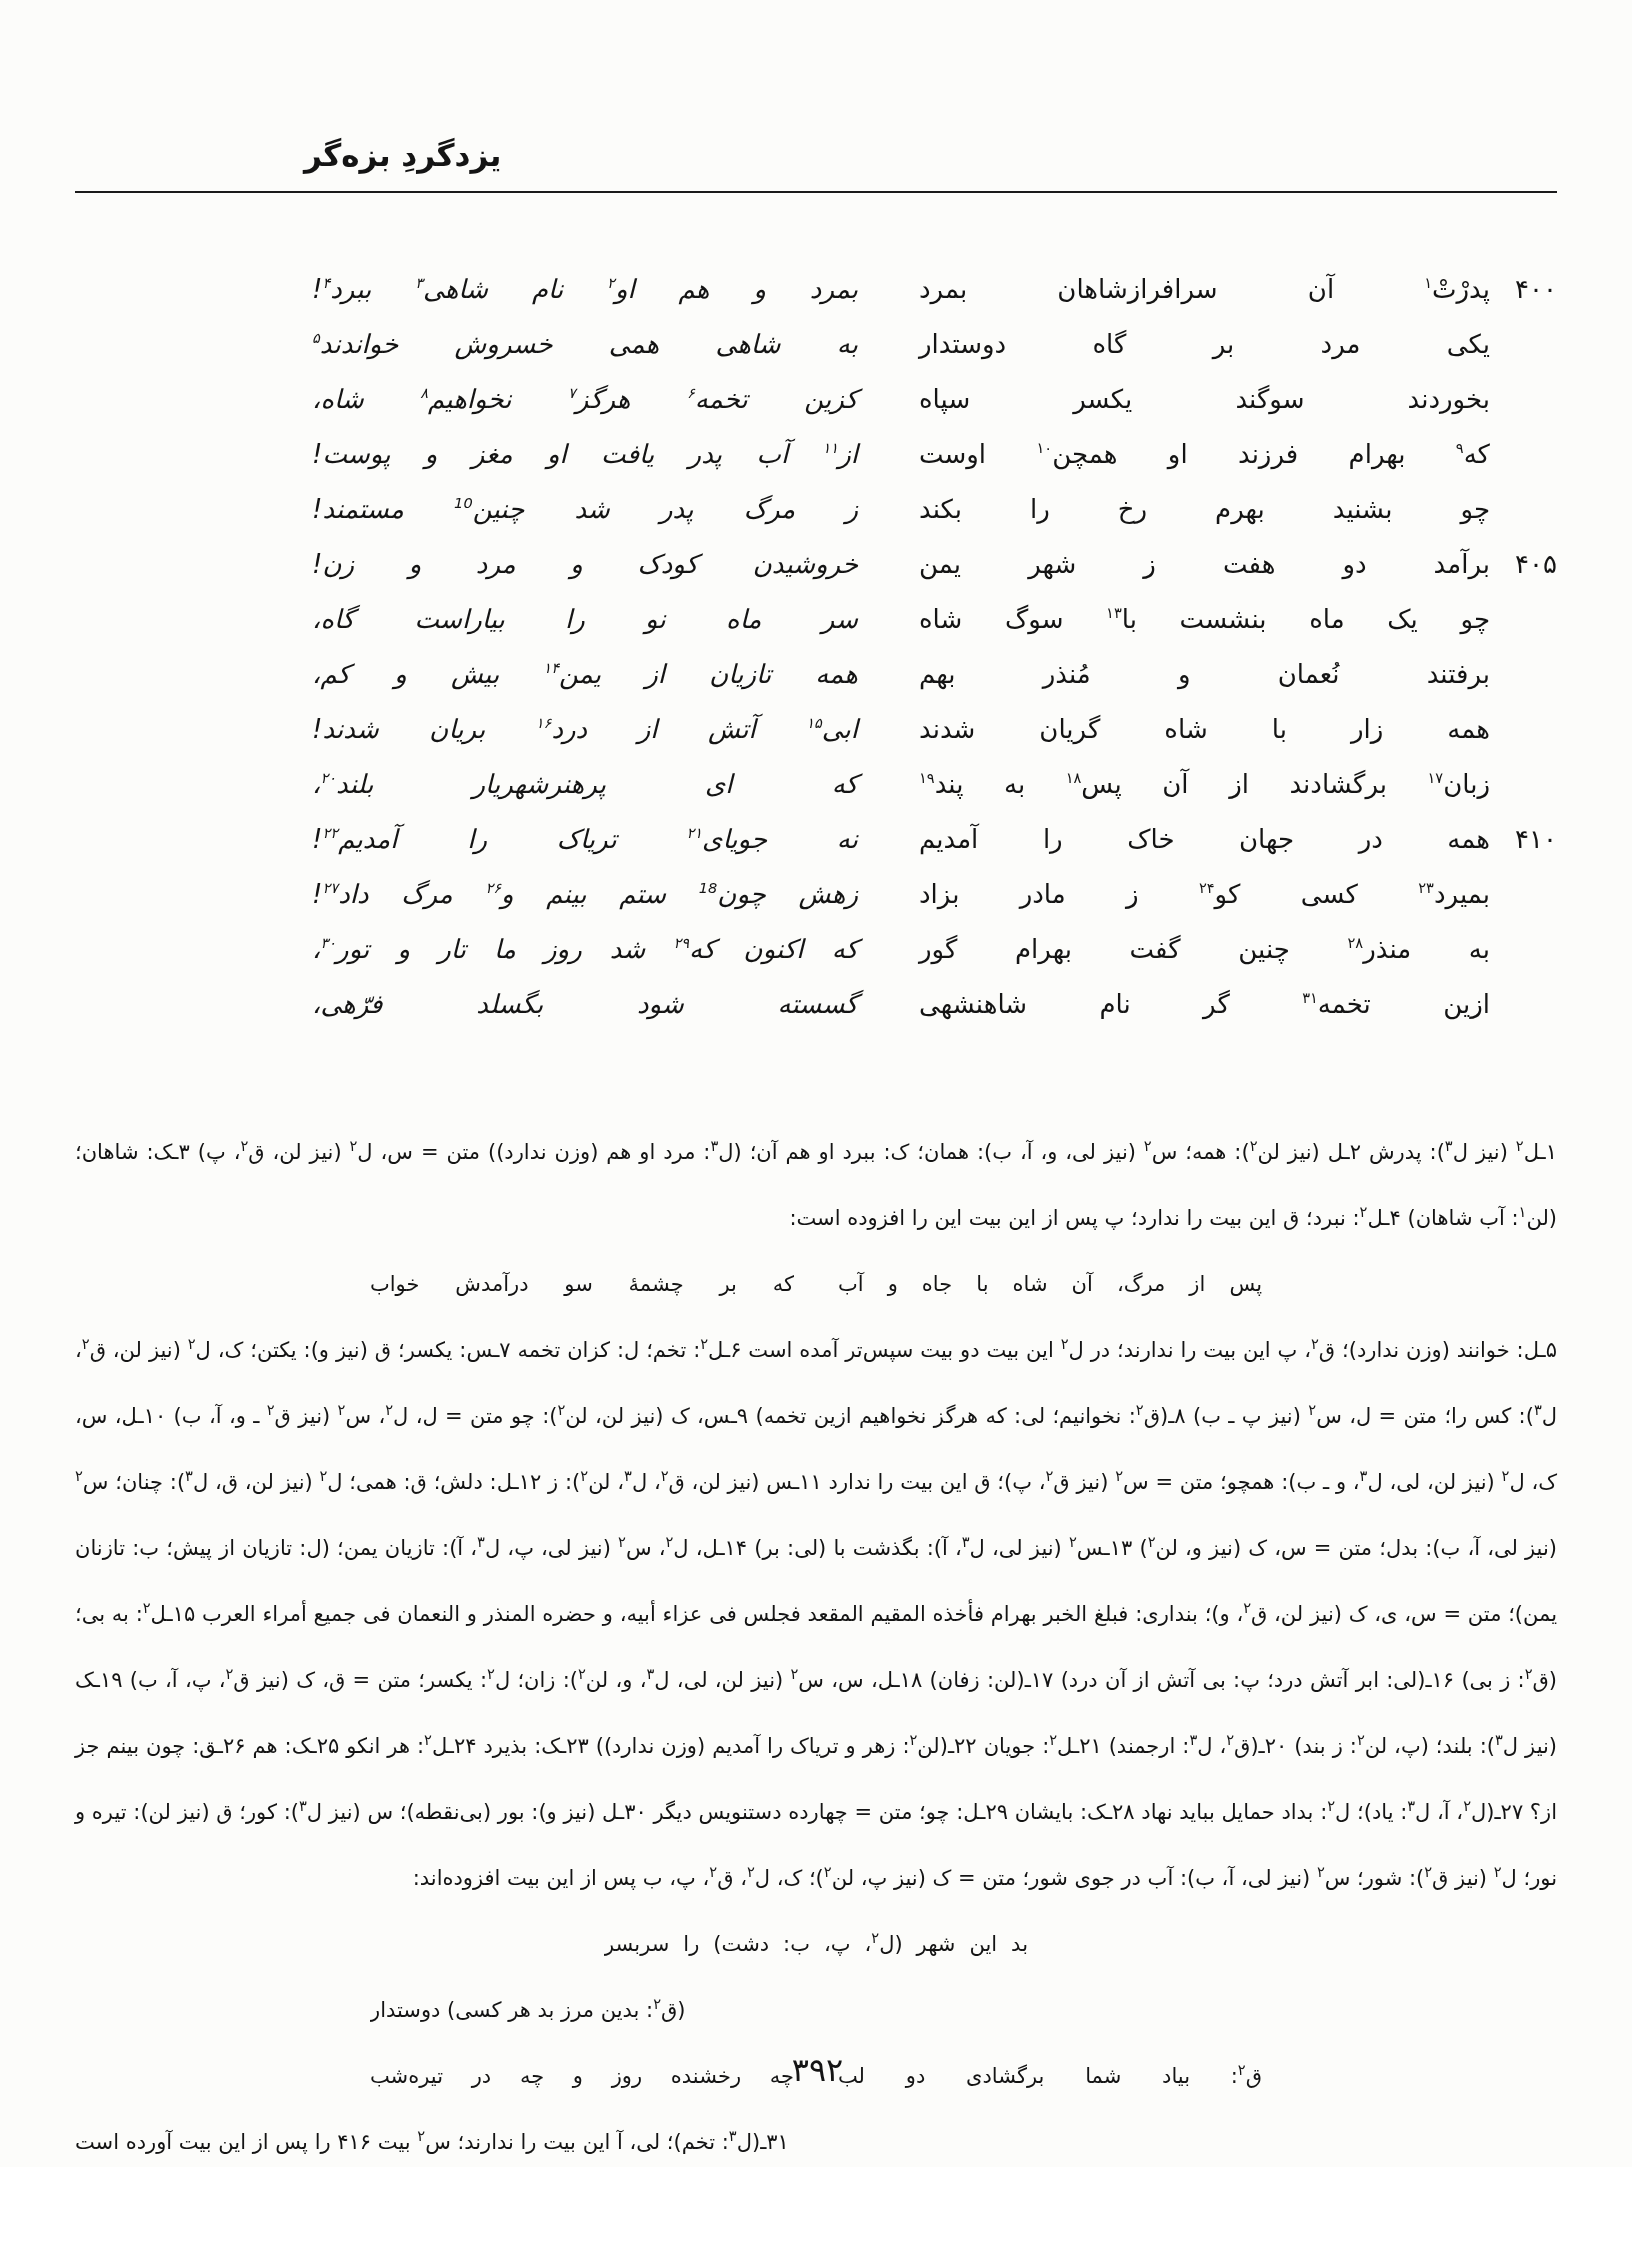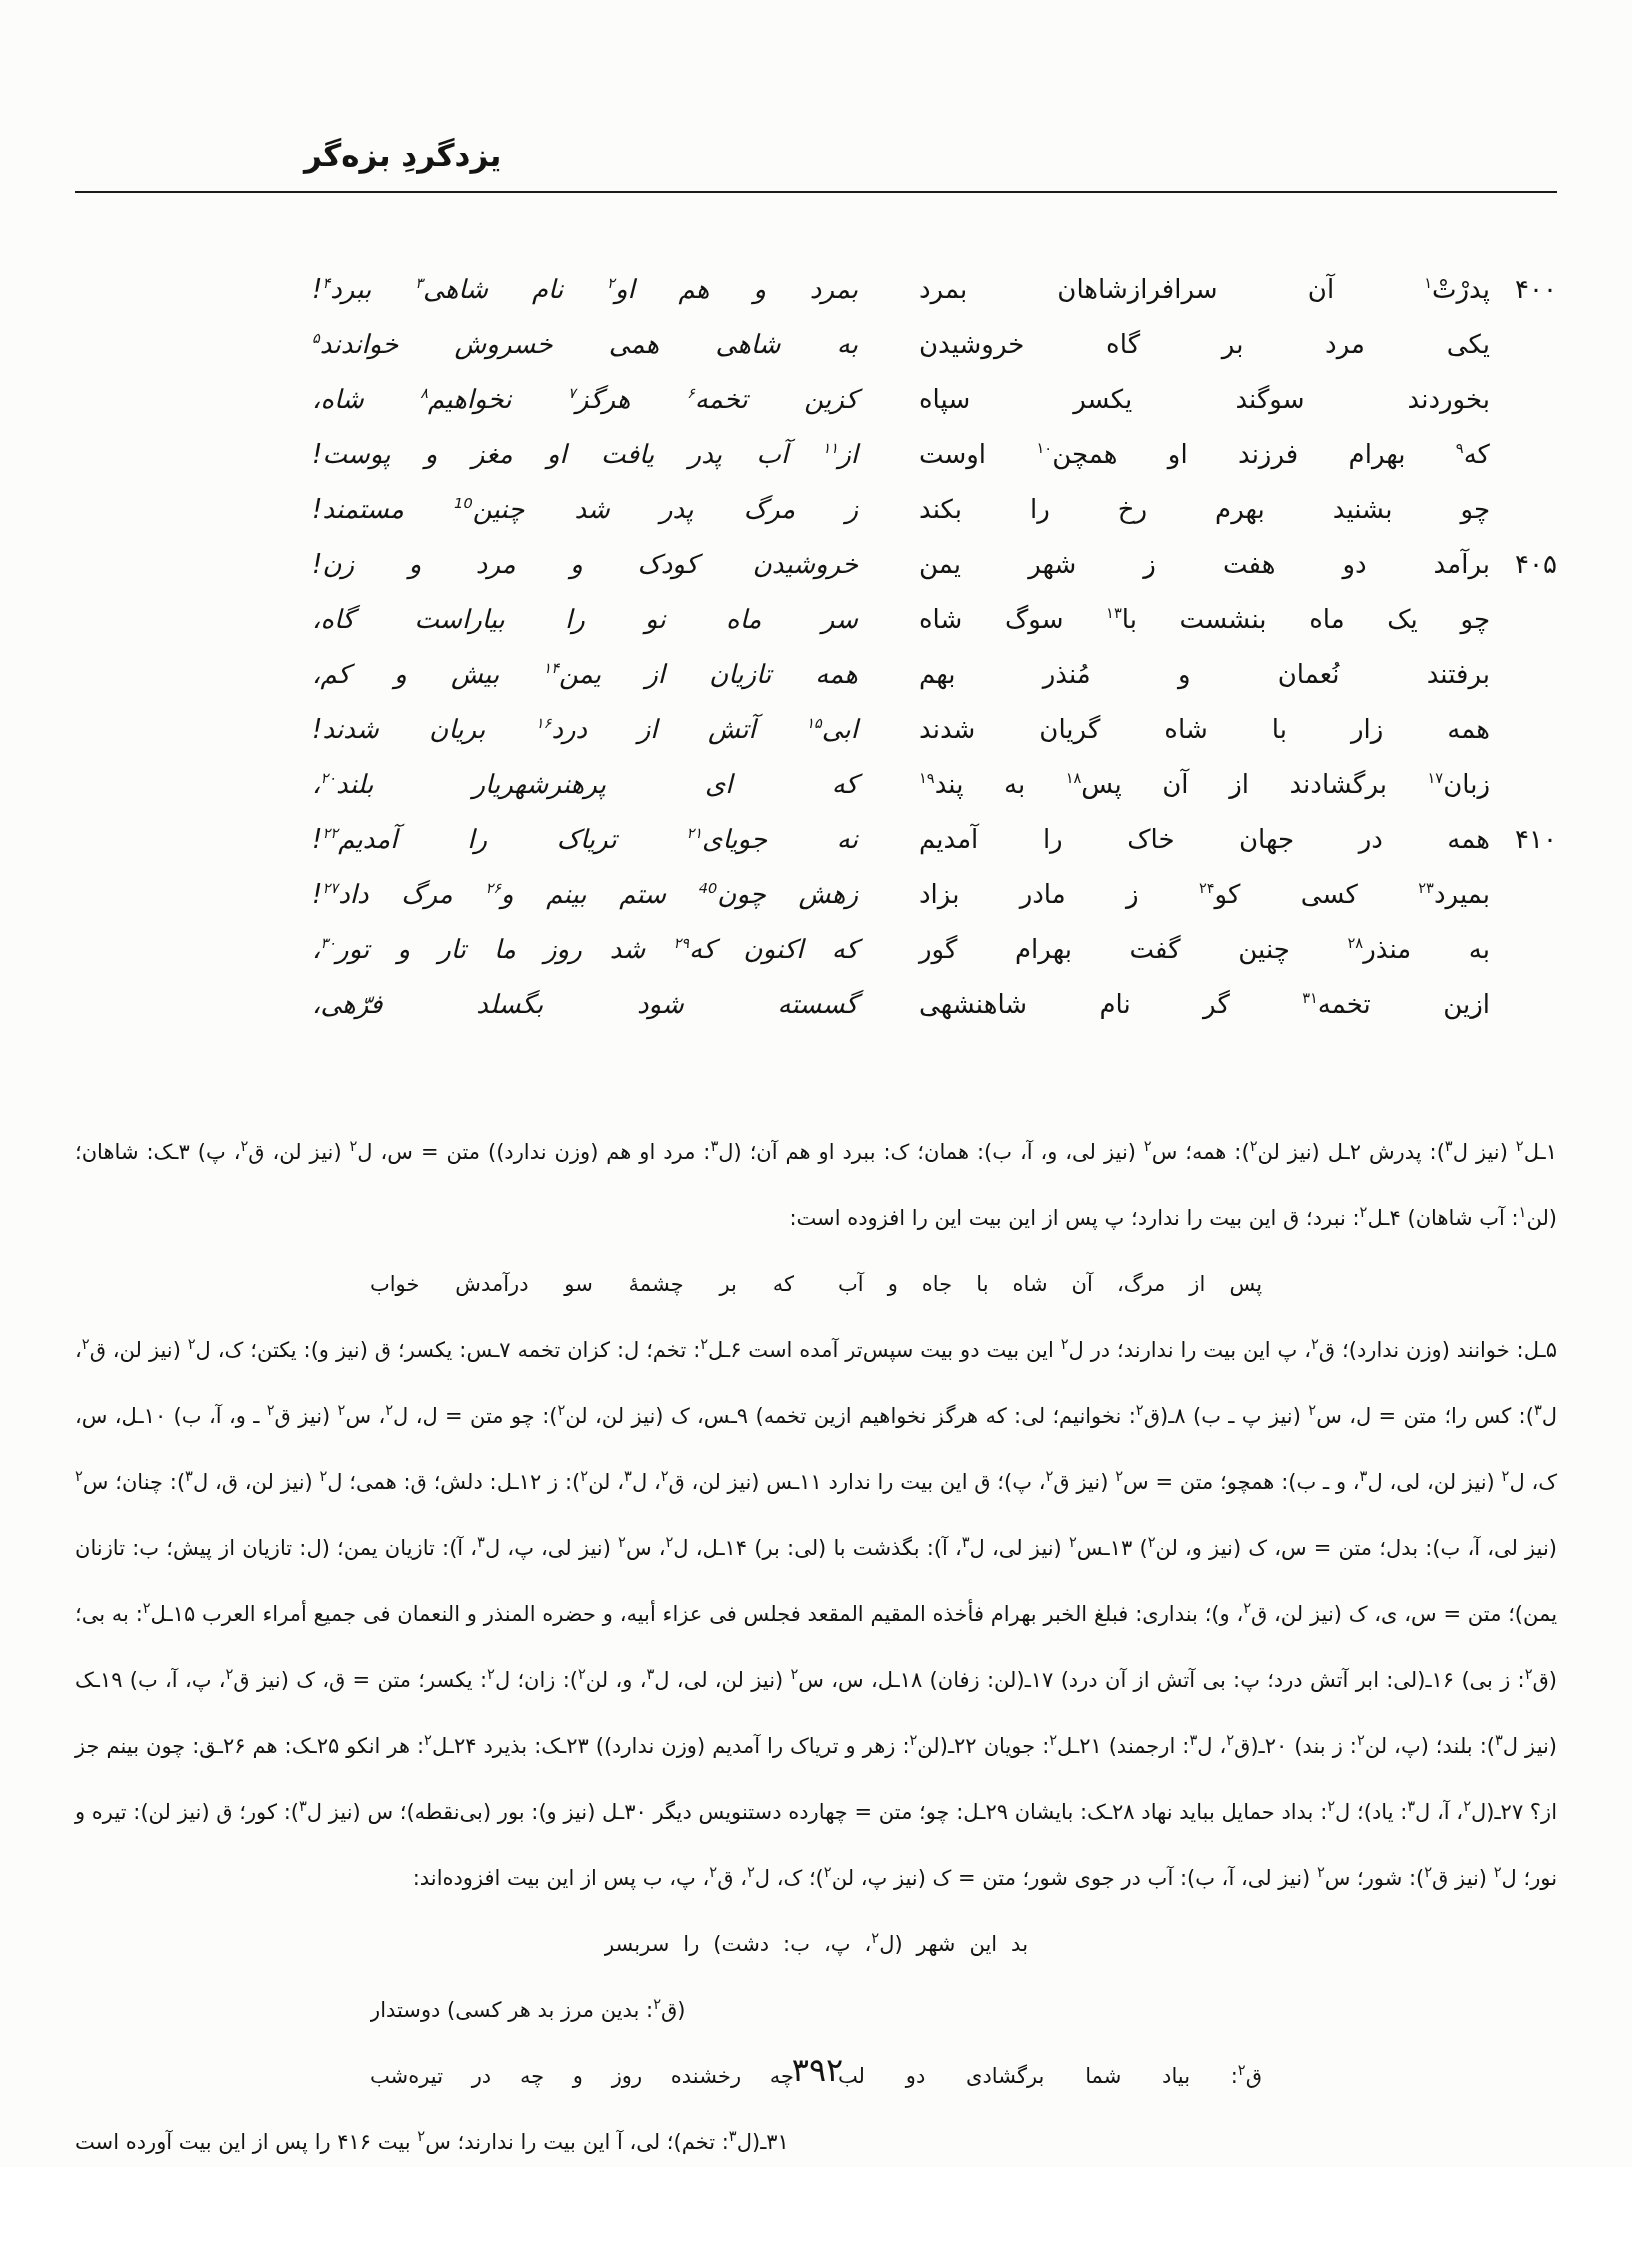--- a/index.html
+++ b/index.html
@@ -52,21 +52,21 @@
 
   <section class="verses">
 
   <div class="vrow">
         <div class="vnum">۴۰۰</div>
         <div class="hemi h1">پدرْتْ<sup>۱</sup> آن سرافرازشاهان بمرد</div>
         <div class="hemi h2">بمرد و هم او<sup>۲</sup> نام شاهی<sup>۳</sup> ببرد<sup>۴</sup>!</div>
       </div>
       <div class="vrow">
         <div class="vnum"></div>
-        <div class="hemi h1">یکی مرد بر گاه خروشیدن</div>
+        <div class="hemi h1">یکی مرد بر گاه دوستدار</div>
         <div class="hemi h2">به شاهی همی خسروش خواندند<sup>۵</sup></div>
       </div>
       <div class="vrow">
         <div class="vnum"></div>
         <div class="hemi h1">بخوردند سوگند یکسر سپاه</div>
         <div class="hemi h2">کزین تخمه<sup>۶</sup> هرگز<sup>۷</sup> نخواهیم<sup>۸</sup> شاه،</div>
       </div>
       <div class="vrow">
         <div class="vnum"></div>
         <div class="hemi h1">که<sup>۹</sup> بهرام فرزند او همچن<sup>۱۰</sup> اوست</div>
@@ -103,21 +103,21 @@
         <div class="hemi h2">که ای پرهنرشهریار بلند<sup>۲۰</sup>،</div>
       </div>
       <div class="vrow">
         <div class="vnum">۴۱۰</div>
         <div class="hemi h1">همه در جهان خاک را آمدیم</div>
         <div class="hemi h2">نه جویای<sup>۲۱</sup> تریاک را آمدیم<sup>۲۲</sup>!</div>
       </div>
       <div class="vrow">
         <div class="vnum"></div>
         <div class="hemi h1">بمیرد<sup>۲۳</sup> کسی کو<sup>۲۴</sup> ز مادر بزاد</div>
-        <div class="hemi h2">زهش چون<sup>40</sup> ستم بینم و<sup>۲۶</sup> مرگ داد<sup>۲۷</sup>!</div>
+        <div class="hemi h2">زهش چون<sup>18</sup> ستم بینم و<sup>۲۶</sup> مرگ داد<sup>۲۷</sup>!</div>
       </div>
       <div class="vrow">
         <div class="vnum"></div>
         <div class="hemi h1">به منذر<sup>۲۸</sup> چنین گفت بهرام گور</div>
         <div class="hemi h2">که اکنون که<sup>۲۹</sup> شد روز ما تار و تور<sup>۳۰</sup>،</div>
       </div>
       <div class="vrow">
         <div class="vnum"></div>
         <div class="hemi h1">ازین تخمه<sup>۳۱</sup> گر نام شاهنشهی</div>
         <div class="hemi h2">گسسته شود بگسلد فرّهی،</div>

